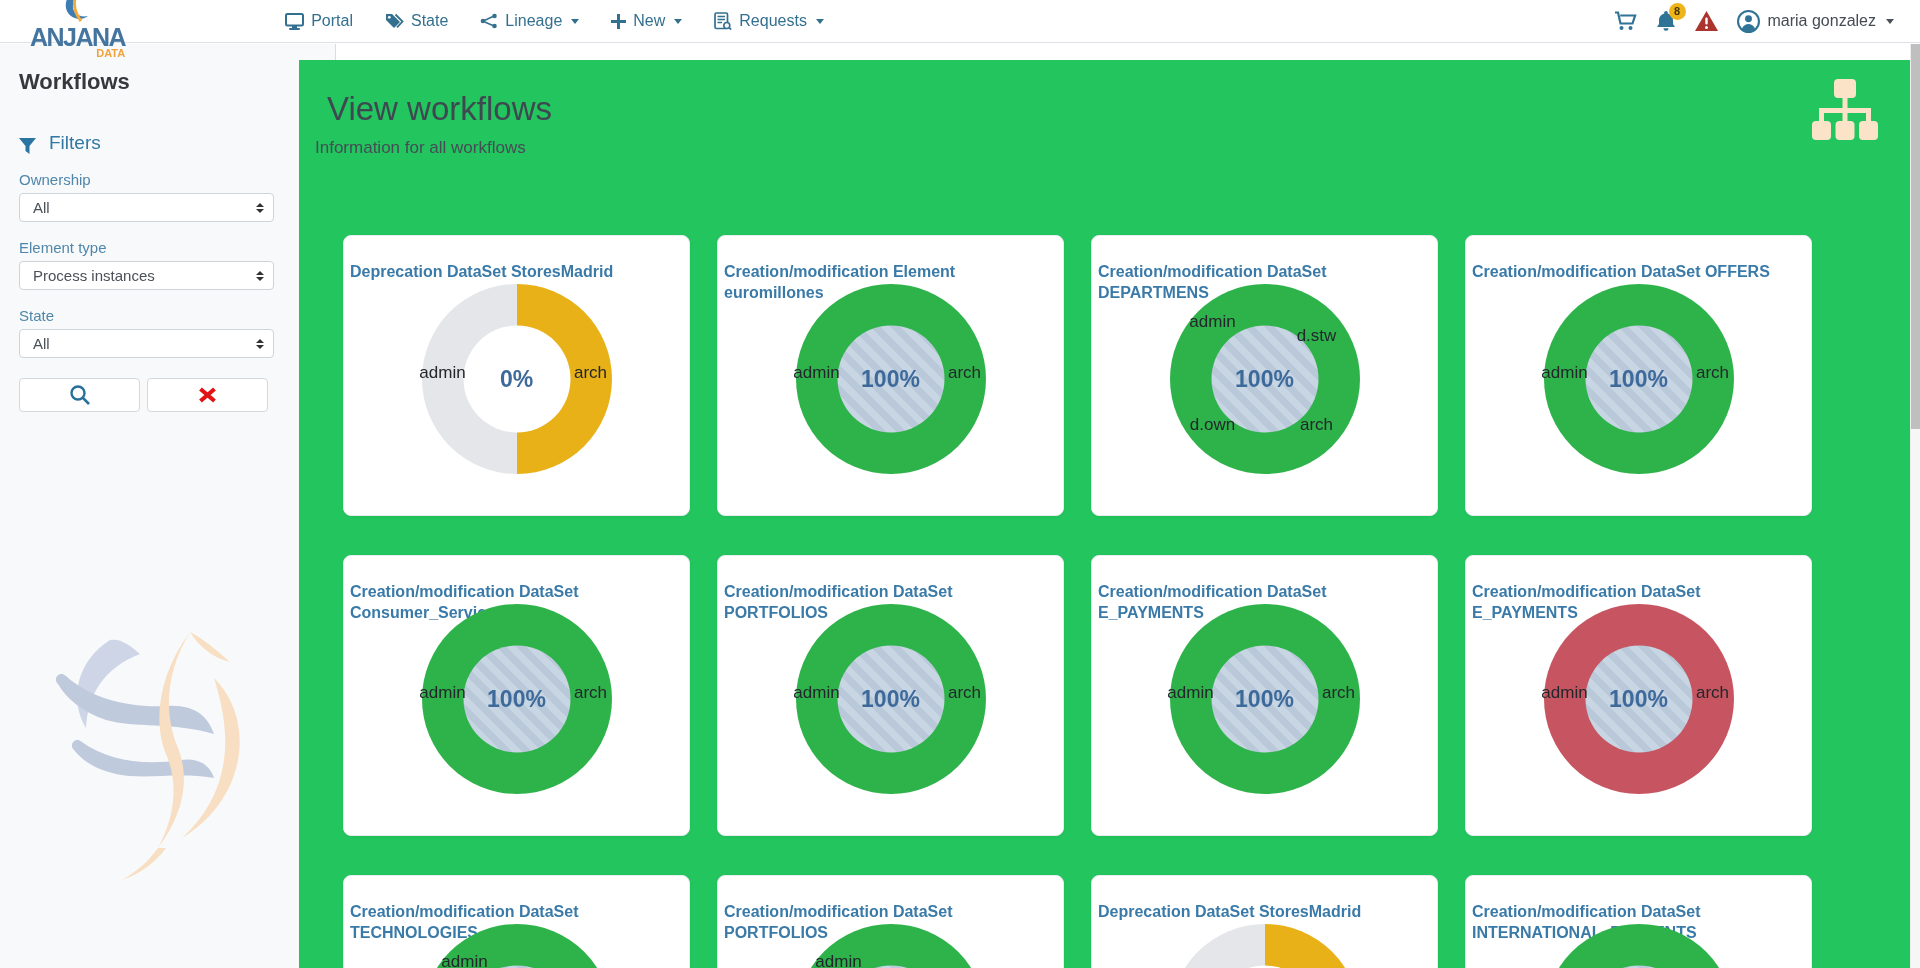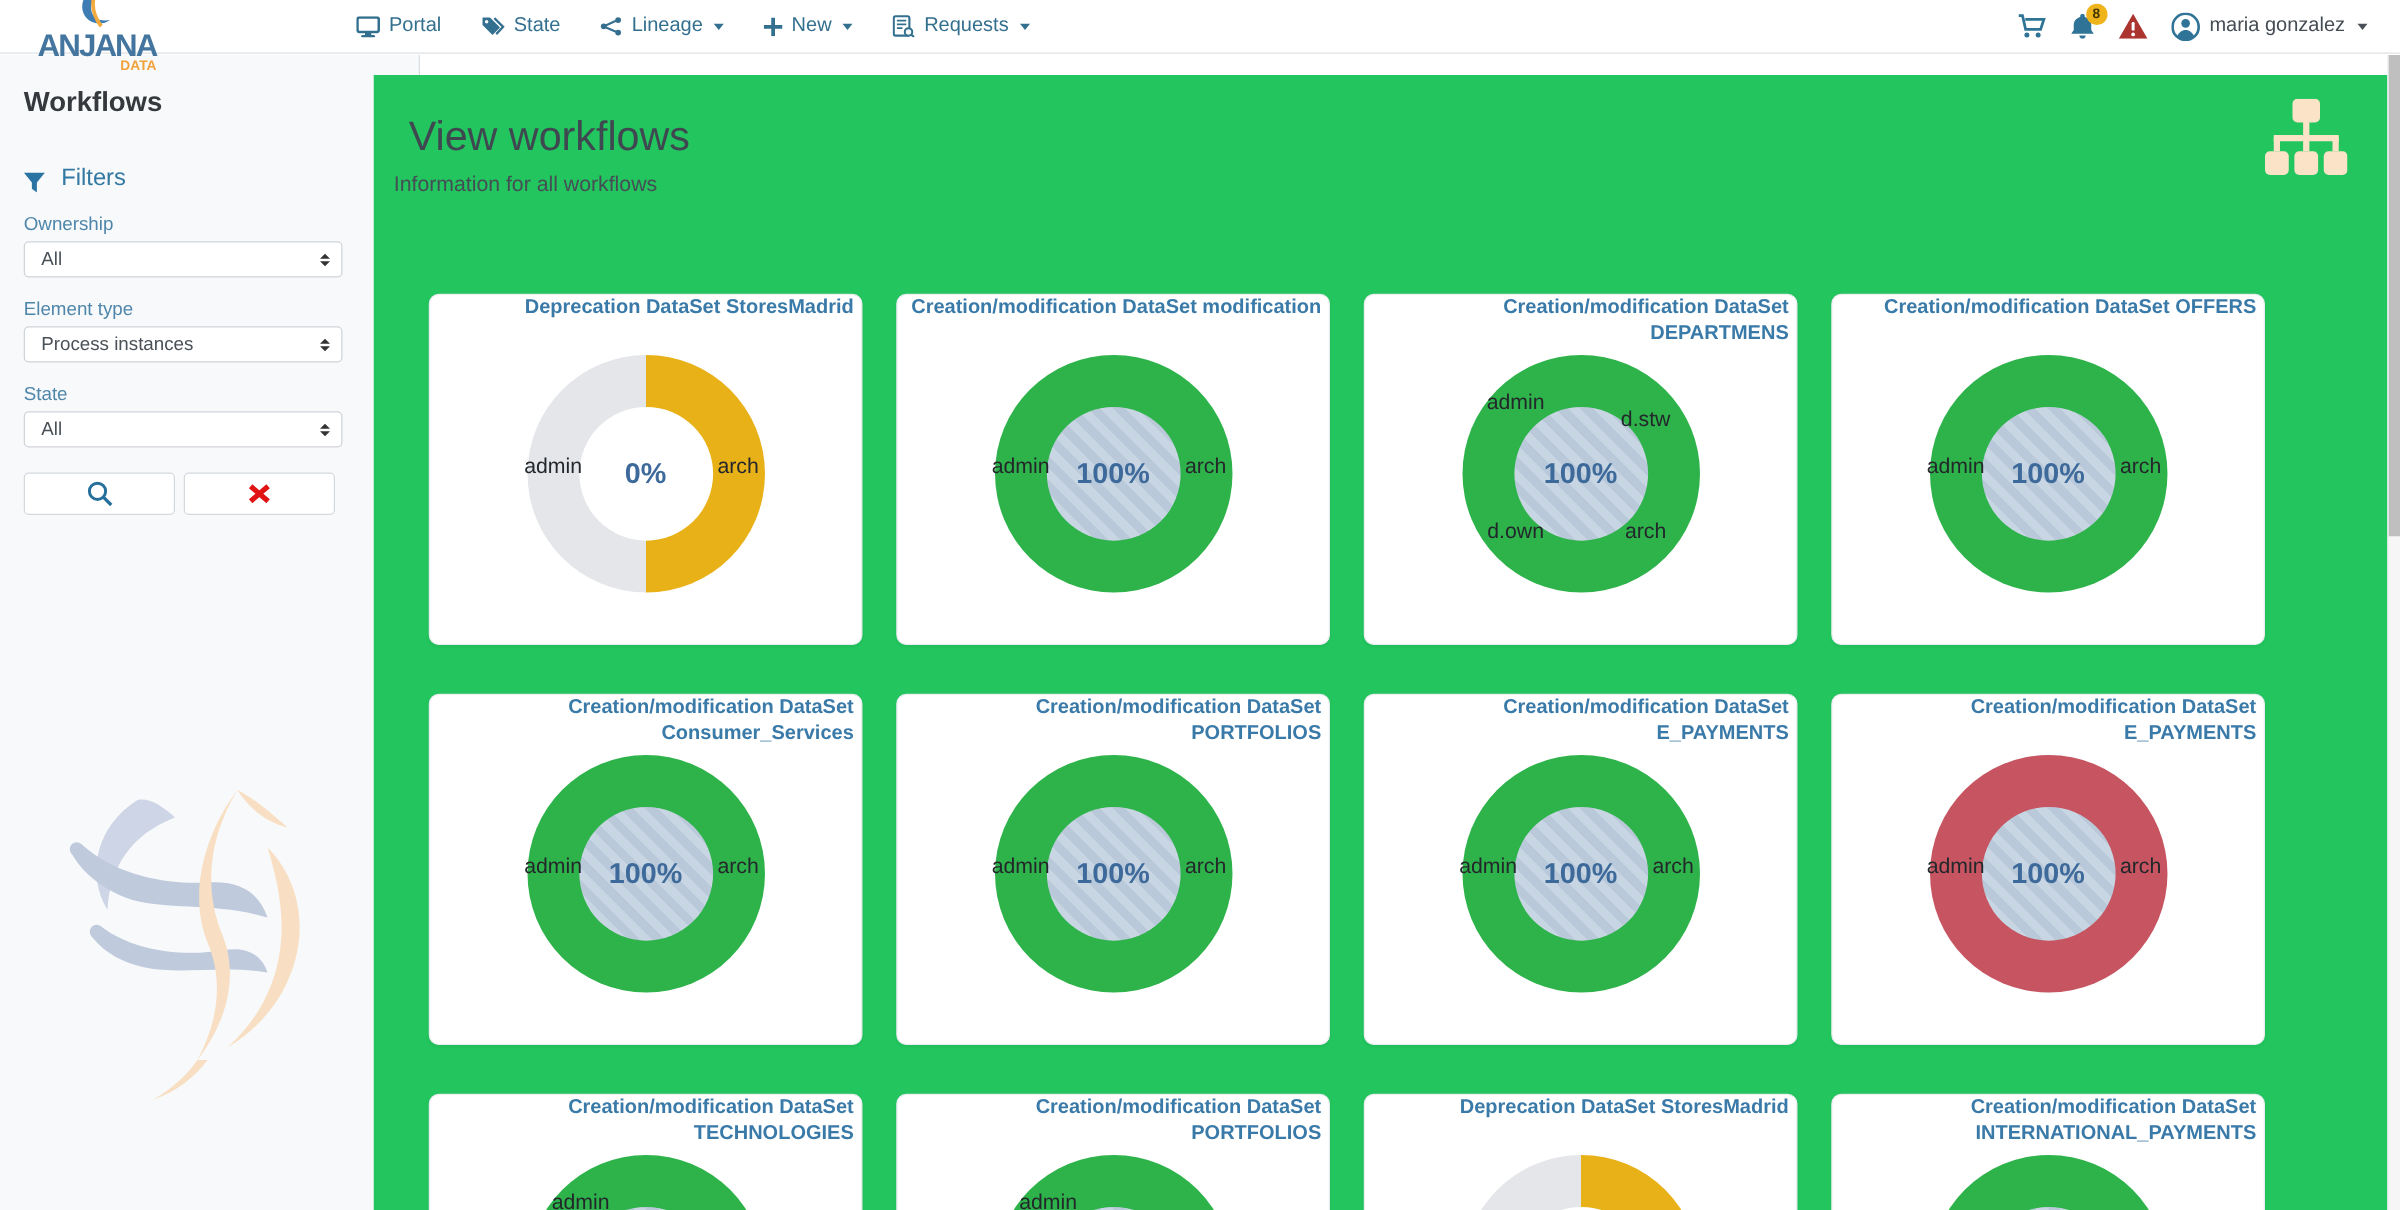--- a/index.html
+++ b/index.html
@@ -49,21 +49,21 @@
     background:#22c55e; overflow:hidden; }
   .main h1 { margin:30px 0 0 28px; font-size:33px; font-weight:500; color:#3f4751; line-height:1.15; }
   .subtitle { margin:10px 0 0 16px; font-size:17px; color:#454d55; }
   .org-icon { position:absolute; top:19px; right:32px; }
 
   
   .grid { margin:77px 0 0 44px; display:grid; grid-template-columns:repeat(4,347px);
     grid-auto-rows:281px; gap:39px 27px; }
   .card { position:relative; background:#fff; border:1px solid #e9ecf0; border-radius:8px;
     box-shadow:0 1px 3px rgba(0,0,0,.04); cursor:pointer; }
-  .card-title { margin-top:0; padding:0 6px; text-align:right; font-size:16px; font-weight:600;
+  .card-title { margin-top:26px; padding:0 6px; text-align:left; font-size:16px; font-weight:600;
     color:#3a7aa8; line-height:1.3; white-space:pre-line; }
   .donut { position:absolute; left:50%; top:48px; width:190px; height:190px; margin-left:-95px;
     border-radius:50%; }
   .donut-center { position:absolute; left:50%; top:50%; width:107px; height:107px;
     transform:translate(-50%,-50%); border-radius:50%;
     display:flex; align-items:center; justify-content:center; }
   .center-white { background:#fff; }
   .center-hatch { background:repeating-linear-gradient(45deg,#b9c9da 0 7px,#c8d5e2 7px 14px); }
   .pct { font-size:23px; font-weight:700; color:#3d6a9a; }
   .role-label { position:absolute; font-size:17px; color:#23272b; white-space:nowrap;
@@ -264,21 +264,21 @@
         <div class="card-title">Deprecation DataSet StoresMadrid</div>
         <div class="donut" style="background: conic-gradient(rgb(233, 177, 24) 0%, rgb(233, 177, 24) 50%, rgb(228, 230, 233) 50%, rgb(228, 230, 233) 100%);">
           <div class="donut-center center-white">
             <span class="pct">0%</span>
           </div>
           <span class="role-label pos-mid-left">admin</span>
           <span class="role-label pos-mid-right">arch</span>
         </div>
       </div>
       <div class="card">
-        <div class="card-title">Creation/modification DataSet modification</div>
+        <div class="card-title">Creation/modification Element euromillones</div>
         <div class="donut" style="background: rgb(46, 179, 75);">
           <div class="donut-center center-hatch">
             <span class="pct">100%</span>
           </div>
           <span class="role-label pos-mid-left">admin</span>
           <span class="role-label pos-mid-right">arch</span>
         </div>
       </div>
       <div class="card">
         <div class="card-title">Creation/modification DataSet

